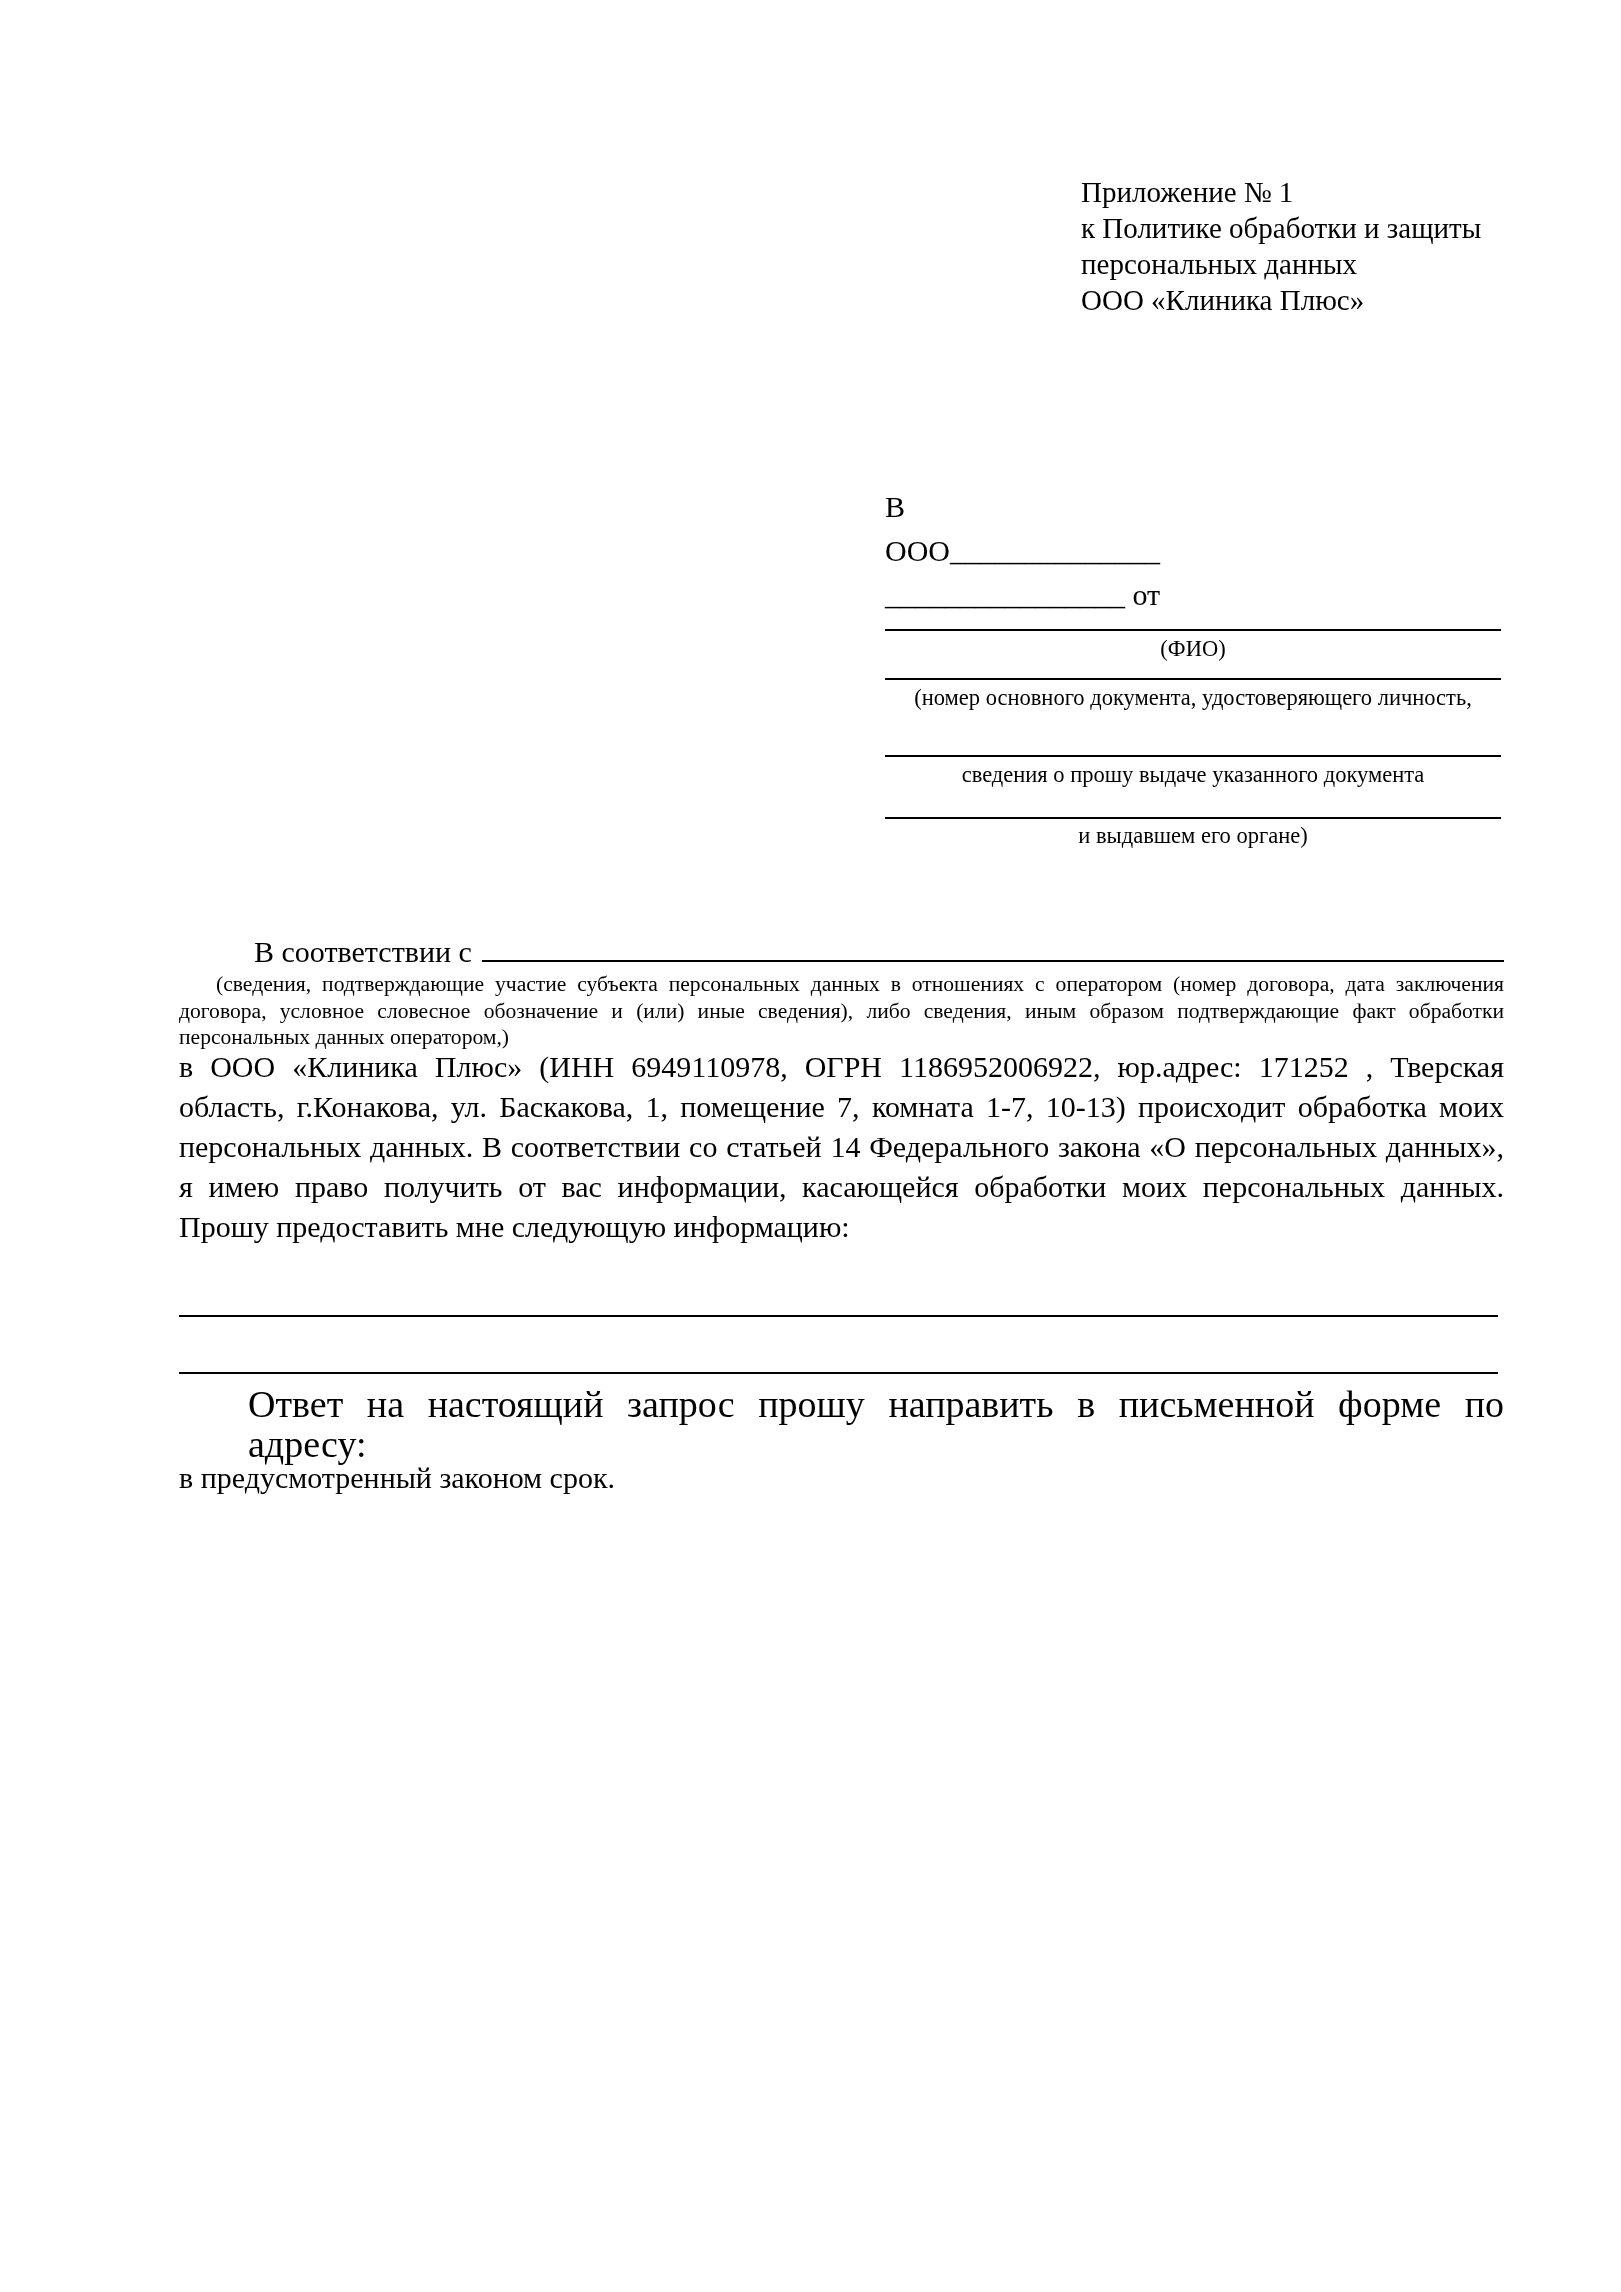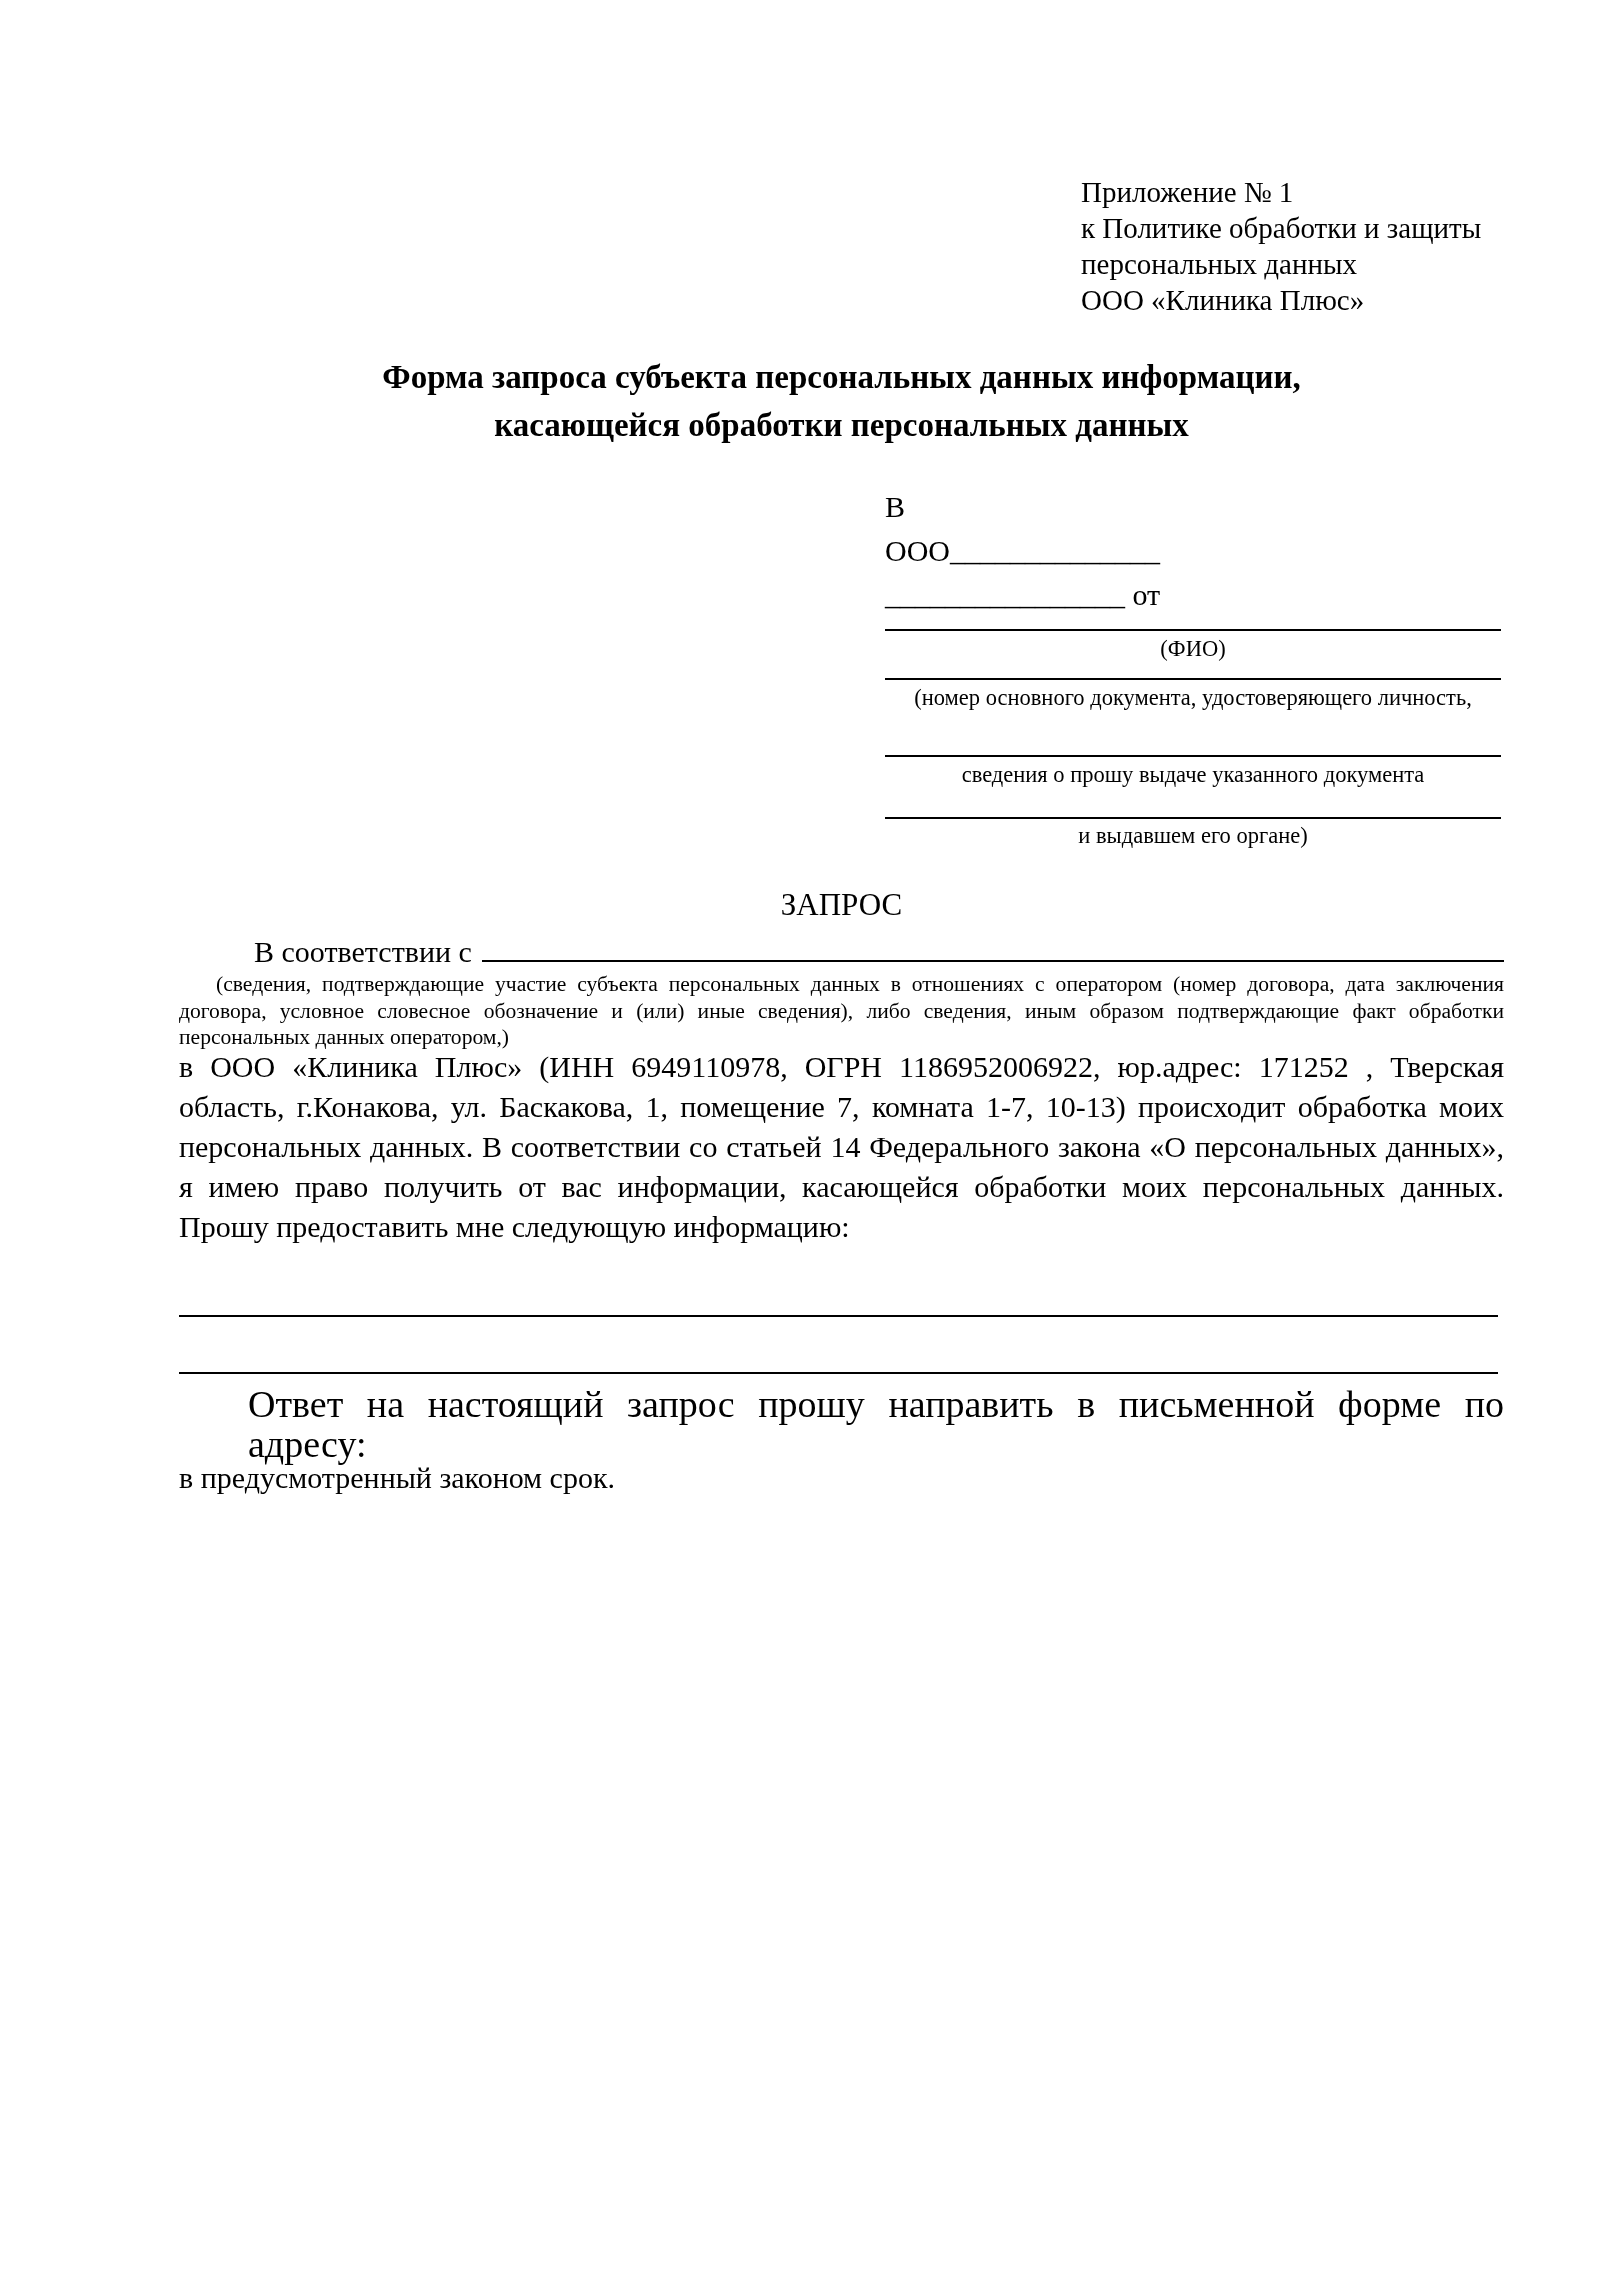--- a/index.html
+++ b/index.html
@@ -177,44 +177,39 @@
 
 <div class="page">
 
   <div class="header-right">
     <div>Приложение № 1</div>
     <div>к Политике обработки и защиты</div>
     <div>персональных данных</div>
     <div>ООО «Клиника Плюс»</div>
   </div>
 
-  <div class="doc-title">
-    <div>Форма запроса субъекта персональных данных информации,</div>
-    <div>касающейся обработки персональных данных</div>
-  </div>
 
   <div class="addressee">
     <div>В</div>
     <div>ООО______________</div>
     <div>________________ от</div>
 
     <div class="rule r1"></div>
     <div class="caption">(ФИО)</div>
 
     <div class="rule r2"></div>
     <div class="caption">(номер основного документа, удостоверяющего личность,</div>
 
     <div class="rule r3"></div>
     <div class="caption">сведения о прошу выдаче указанного документа</div>
 
     <div class="rule r4"></div>
     <div class="caption">и выдавшем его органе)</div>
   </div>
 
-  <div class="request-heading">ЗАПРОС</div>
 
   <div class="intro-row">
     <span class="indent"></span>
     <span>В соответствии с</span>
     <span class="fill-line"></span>
   </div>
 
   <div class="intro-note">(сведения, подтверждающие участие субъекта персональных данных в отношениях с оператором (номер договора, дата заключения договора, условное словесное обозначение и (или) иные сведения), либо сведения, иным образом подтверждающие факт обработки персональных данных оператором,)</div>
 
   <div class="request-body">в ООО «Клиника Плюс» (ИНН 6949110978, ОГРН 1186952006922, юр.адрес: 171252 , Тверская область, г.Конакова, ул. Баскакова, 1, помещение 7, комната 1-7, 10-13) происходит обработка моих персональных данных. В соответствии со статьей 14 Федерального закона «О персональных данных», я имею право получить от вас информации, касающейся обработки моих персональных данных. Прошу предоставить мне следующую информацию:</div>

